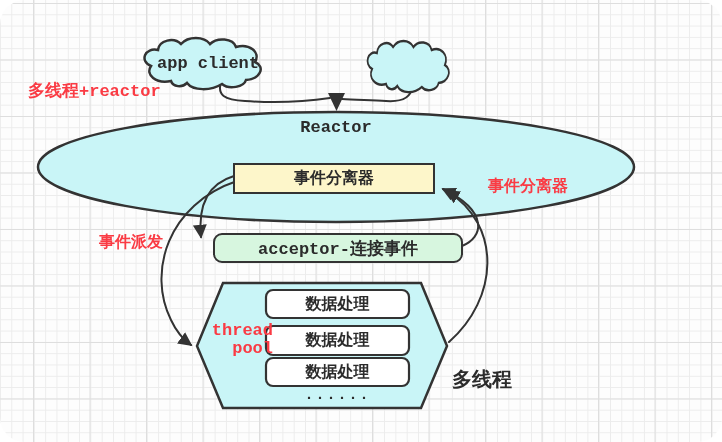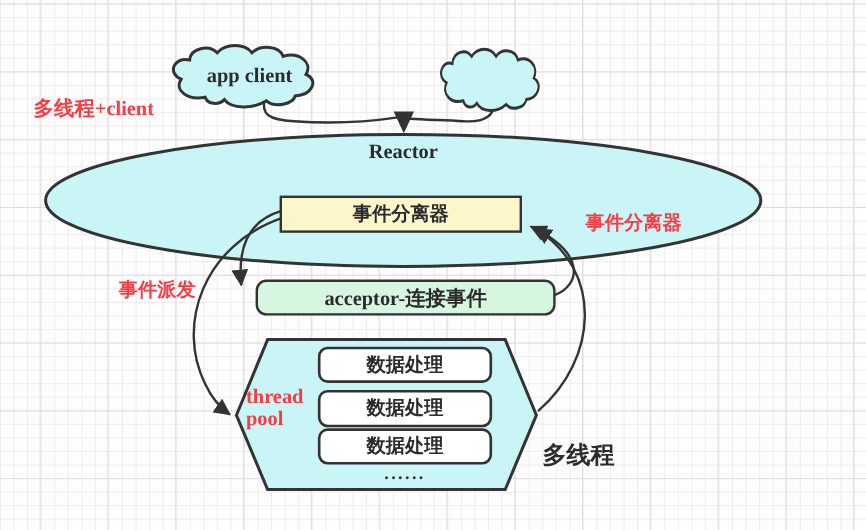--- a/index.html
+++ b/index.html
@@ -2,47 +2,48 @@
 <html style="--node-fill: #C9F5F7; --dispatcher-fill: #FDF6CA; --acceptor-fill: #D7F6DF; --worker-fill: #FFFFFF; --stroke: #333333; --annotation-red: #FA3B44; --text-dark: #2B2B2B;"><head>
 <meta charset="utf-8">
 <style>
   html,body { margin:0; padding:0; }
   :root{
     --node-fill:#C9F5F7; --dispatcher-fill:#FDF6CA; --acceptor-fill:#D7F6DF;
     --worker-fill:#FFFFFF; --stroke:#333333; --annotation-red:#FA3B44; --text-dark:#2B2B2B;
   }
   .canvas{
     position:relative; width:722px; height:442px; overflow:hidden;
-    font-family:Liberation Serif, serif;
+    font-family:Liberation Mono, monospace;
     background-color:#fdfdfd;
     background-image:
       linear-gradient(#dedede 1px, transparent 1px),
       linear-gradient(90deg, #dedede 1px, transparent 1px),
       linear-gradient(#ececec 1px, transparent 1px),
       linear-gradient(90deg, #ececec 1px, transparent 1px);
     background-size:56.5px 56.5px,56.5px 56.5px,11.3px 11.3px,11.3px 11.3px;
     background-position:33px 3px,33px 3px,0 3px,0 3px;
+    border-radius:25px;
   }
   svg.layer{ position:absolute; left:0; top:0; }
   .node{ fill:var(--node-fill); stroke:var(--stroke); stroke-width:2.5; }
   .box-y{ fill:var(--dispatcher-fill); stroke:var(--stroke); stroke-width:2; }
   .box-g{ fill:var(--acceptor-fill); stroke:var(--stroke); stroke-width:2; }
   .box-w{ fill:var(--worker-fill); stroke:var(--stroke); stroke-width:2.2; }
   .edge{ fill:none; stroke:var(--stroke); stroke-width:2; stroke-linecap:round; }
   .arrowfill{ fill:var(--stroke); stroke:none; }
   .shape-label{
     position:absolute; display:flex; align-items:center; justify-content:center;
     color:var(--text-dark); font-weight:bold; white-space:nowrap; pointer-events:none;
   }
   .annotation{
     position:absolute; color:var(--annotation-red); font-weight:bold; white-space:nowrap;
   }
   .f17{ font-size:17px; } .f16{ font-size:16px; }
   .thread-pool-label{
-    position:absolute; left:205px; top:322px; width:68px; text-align:left;
+    position:absolute; left:205px; top:322px; width:68px; text-align:right;
     color:var(--annotation-red); font-weight:bold; font-size:17px; line-height:18px; white-space:normal;
   }
   .side-note{ position:absolute; left:452px; top:366px; color:var(--text-dark); font-weight:bold; font-size:20px; }
   .dots{ letter-spacing:2px; font-size:15px; }
 </style>
 </head>
 <body>
 
 <div class="canvas">
 
@@ -79,19 +80,19 @@
 
   <div class="shape-label f17" style="left:138px;top:50px;width:140px;height:26px;">app client</div>
   <div class="shape-label f17" style="left:236px;top:116px;width:200px;height:22px;">Reactor</div>
   <div class="shape-label f16" style="left:234px;top:164px;width:200px;height:29px;">事件分离器</div>
   <div class="shape-label f17" style="left:214px;top:234px;width:248px;height:28px;">acceptor-连接事件</div>
   <div class="shape-label f16" style="left:266px;top:290px;width:143px;height:28px;">数据处理</div>
   <div class="shape-label f16" style="left:266px;top:326px;width:143px;height:29px;">数据处理</div>
   <div class="shape-label f16" style="left:266px;top:358px;width:143px;height:28px;">数据处理</div>
   <div class="shape-label dots" style="left:266px;top:387px;width:143px;height:16px;">......</div>
 
-  <div class="annotation f17" style="left:28px;top:79px;">多线程+client</div>
+  <div class="annotation f17" style="left:28px;top:79px;">多线程+reactor</div>
   <div class="annotation f16" style="left:488px;top:176px;">事件分离器</div>
   <div class="annotation f16" style="left:99px;top:232px;">事件派发</div>
   <div class="thread-pool-label">thread pool</div>
   <div class="side-note">多线程</div>
 
 </div>
 
 </body></html>

